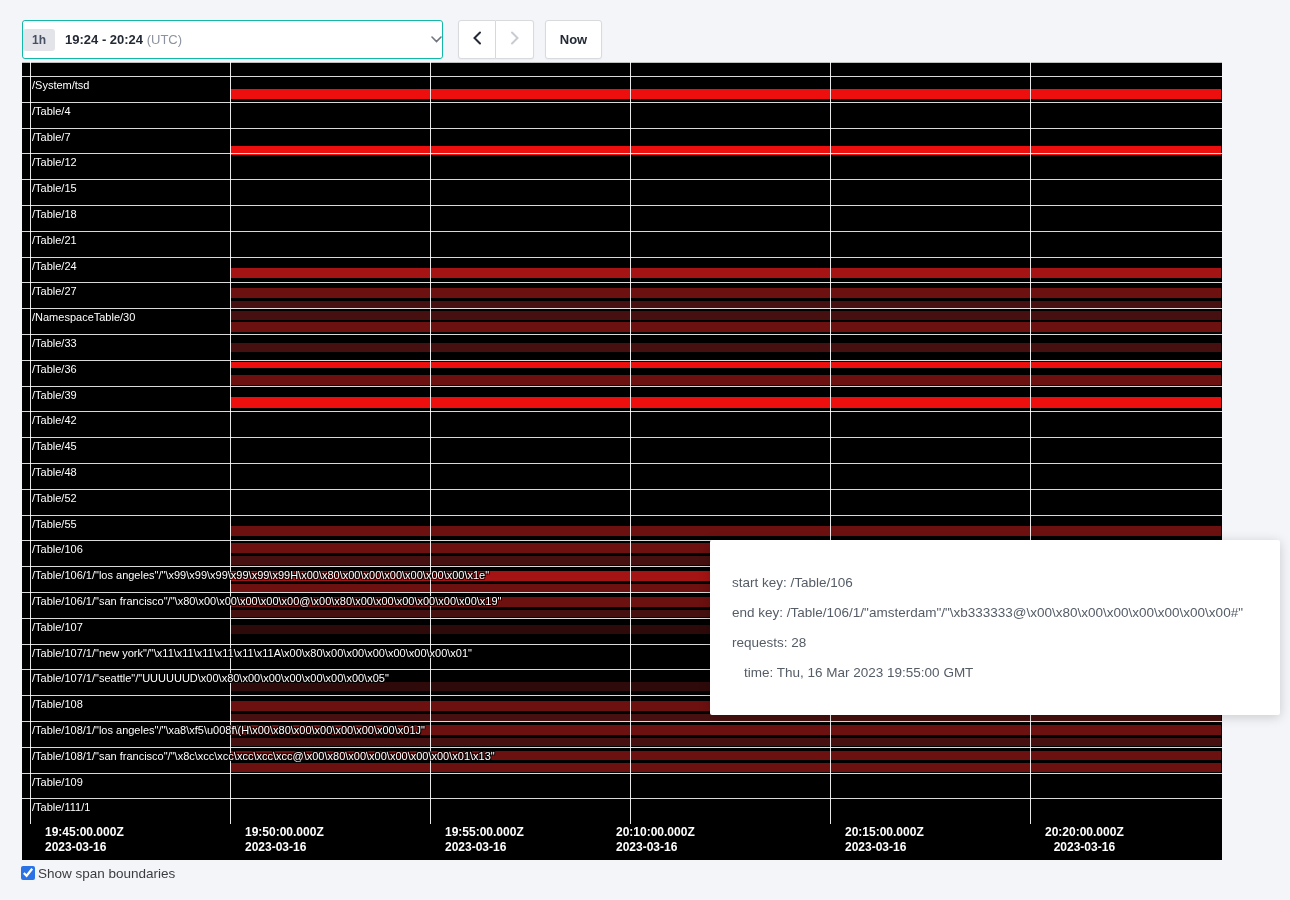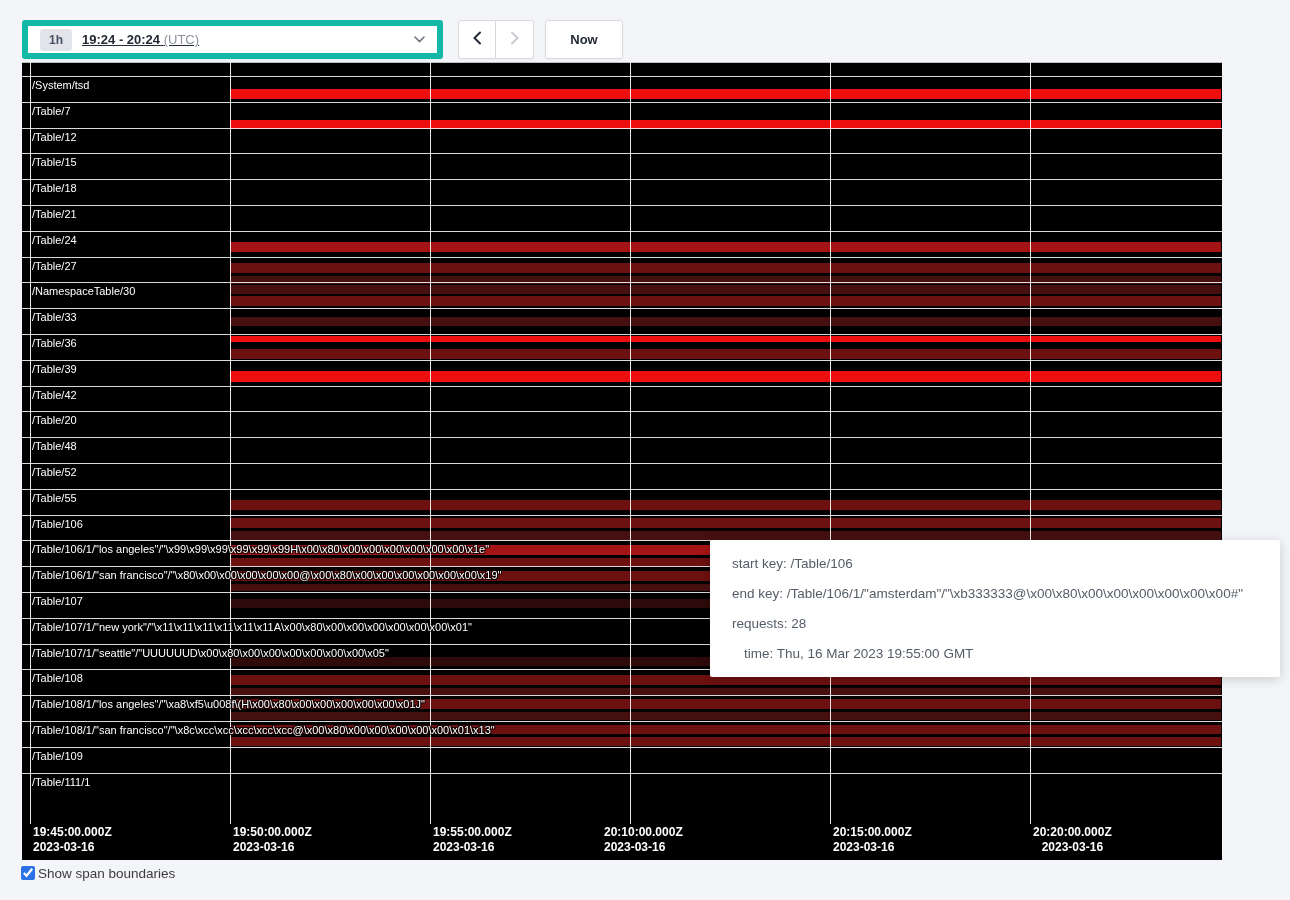--- a/index.html
+++ b/index.html
@@ -7,60 +7,60 @@
   body {
     background:#f4f5f9;
     font-family:"Liberation Sans", sans-serif;
     position:relative;
     overflow:hidden;
   }
 
   
   .toolbar { position:absolute; top:20px; left:22px; height:39px; display:flex; align-items:stretch; }
   .range-select {
-    width:421px; background:#fff; border:6px solid #14b8a6; border-radius:3px;
-    display:flex; align-items:center; padding:0 12px; gap:10px; cursor:pointer;
+    width:421px; background:#fff; border:1px solid #14b8a6; border-radius:3px;
+    display:flex; align-items:center; padding:0 0; gap:10px; cursor:pointer;
     box-shadow:0 1px 2px rgba(0,0,0,0.04);
   }
   .range-badge { background:#e3e4e9; color:#475063; font-size:12px; font-weight:bold; padding:4px 9px; border-radius:3px; }
-  .range-text { font-size:13px; font-weight:bold; color:#242a35;text-decoration:underline; }
+  .range-text { font-size:13px; font-weight:bold; color:#242a35; }
   .range-suffix { font-size:13px; color:#8d92a0; font-weight:normal; }
   .chevron { margin-left:auto; display:flex; align-items:center; }
   .nav-group { margin-left:15px; display:flex; }
   .nav-btn {
     width:38px; background:#fff; border:1px solid #d8dade;
     display:flex; align-items:center; justify-content:center; cursor:pointer;
     box-shadow:0 1px 2px rgba(0,0,0,0.04);
   }
   .nav-btn.prev { border-radius:3px 0 0 3px; }
   .nav-btn.next { border-radius:0 3px 3px 0; border-left:none; cursor:default; }
   .now-btn {
-    margin-left:11px; width:78px; background:#fff; border:1px solid #d8dade; border-radius:3px;
+    margin-left:11px; width:57px; background:#fff; border:1px solid #d8dade; border-radius:3px;
     font-family:inherit; font-weight:bold; font-size:13px; color:#242a35; cursor:pointer;
     box-shadow:0 1px 2px rgba(0,0,0,0.04);
   }
 
   
   .canvas { position:absolute; left:22px; top:62px; width:1200px; height:798px; background:#000; }
   .canvas-topline { position:absolute; top:0; left:0; width:100%; height:1px; background:rgba(255,255,255,0.75); }
   .rows { position:absolute; top:14px; left:0; width:1200px; }
   .vrow { position:relative; height:25.8px; border-top:1px solid rgba(255,255,255,0.85); }
   .band { position:absolute; left:208px; right:1px; }
   .vlabel {
     position:absolute; top:2px; left:10px; font-size:11px; color:#fff; z-index:3; white-space:nowrap;
     text-shadow:-1px -1px 0 #000, 1px -1px 0 #000, -1px 1px 0 #000, 1px 1px 0 #000;
   }
   .gridlines, .time-axis { position:absolute; inset:0; }
   .gridline { position:absolute; top:0; width:1px; height:762px; background:rgba(255,255,255,0.9); z-index:2; }
-  .tick { position:absolute; top:763px; color:#fff; font-size:12px; font-weight:bold; line-height:15px; z-index:2; }
+  .tick { position:absolute; top:763px; color:#fff; font-size:12px; font-weight:bold; line-height:15px; z-index:2;margin-left:12px; }
 
   
   .tooltip {
     position:absolute; left:688px; top:478px; width:570px; background:#fff; z-index:10;
-    border-radius:2px; box-shadow:0 2px 12px rgba(0,0,0,0.18); padding:16px 22px;
+    border-radius:2px; box-shadow:0 2px 12px rgba(0,0,0,0.18); padding:35px 22px;
   }
   .tooltip p { font-size:13.5px; color:#545c66; margin:0 0 15px; white-space:nowrap; }
   .tooltip p:last-child { margin-bottom:0;margin-left:12px; }
 
   
   .footer { position:absolute; left:21px; top:866px; display:flex; align-items:flex-start; }
   .footer input { width:14px; height:14px; accent-color:#2a72e5; cursor:pointer; }
   .footer label { font-size:13.5px; color:#3c3c3e; margin-left:3px; cursor:pointer; }
 </style>
 </head>
@@ -96,20 +96,23 @@
 </div>
 
 <div class="canvas">
   <div class="canvas-topline"></div>
   <div class="rows">
       <div class="vrow">
         <div class="band" style="top: 12px; height: 10px; background: rgb(237, 14, 14);"></div>
         <span class="vlabel">/System/tsd</span>
       </div>
       <div class="vrow">
+        <span class="vlabel">/Table/4</span>
+      </div>
+      <div class="vrow">
         <div class="band" style="top: 17px; height: 9px; background: rgb(237, 14, 14);"></div>
         <span class="vlabel">/Table/7</span>
       </div>
       <div class="vrow">
         <span class="vlabel">/Table/12</span>
       </div>
       <div class="vrow">
         <span class="vlabel">/Table/15</span>
       </div>
       <div class="vrow">
@@ -142,21 +145,21 @@
         <span class="vlabel">/Table/36</span>
       </div>
       <div class="vrow">
         <div class="band" style="top: 10px; height: 11px; background: rgb(237, 14, 14);"></div>
         <span class="vlabel">/Table/39</span>
       </div>
       <div class="vrow">
         <span class="vlabel">/Table/42</span>
       </div>
       <div class="vrow">
-        <span class="vlabel">/Table/20</span>
+        <span class="vlabel">/Table/45</span>
       </div>
       <div class="vrow">
         <span class="vlabel">/Table/48</span>
       </div>
       <div class="vrow">
         <span class="vlabel">/Table/52</span>
       </div>
       <div class="vrow">
         <div class="band" style="top: 10px; height: 10px; background: rgb(109, 16, 16);"></div>
         <span class="vlabel">/Table/55</span>

